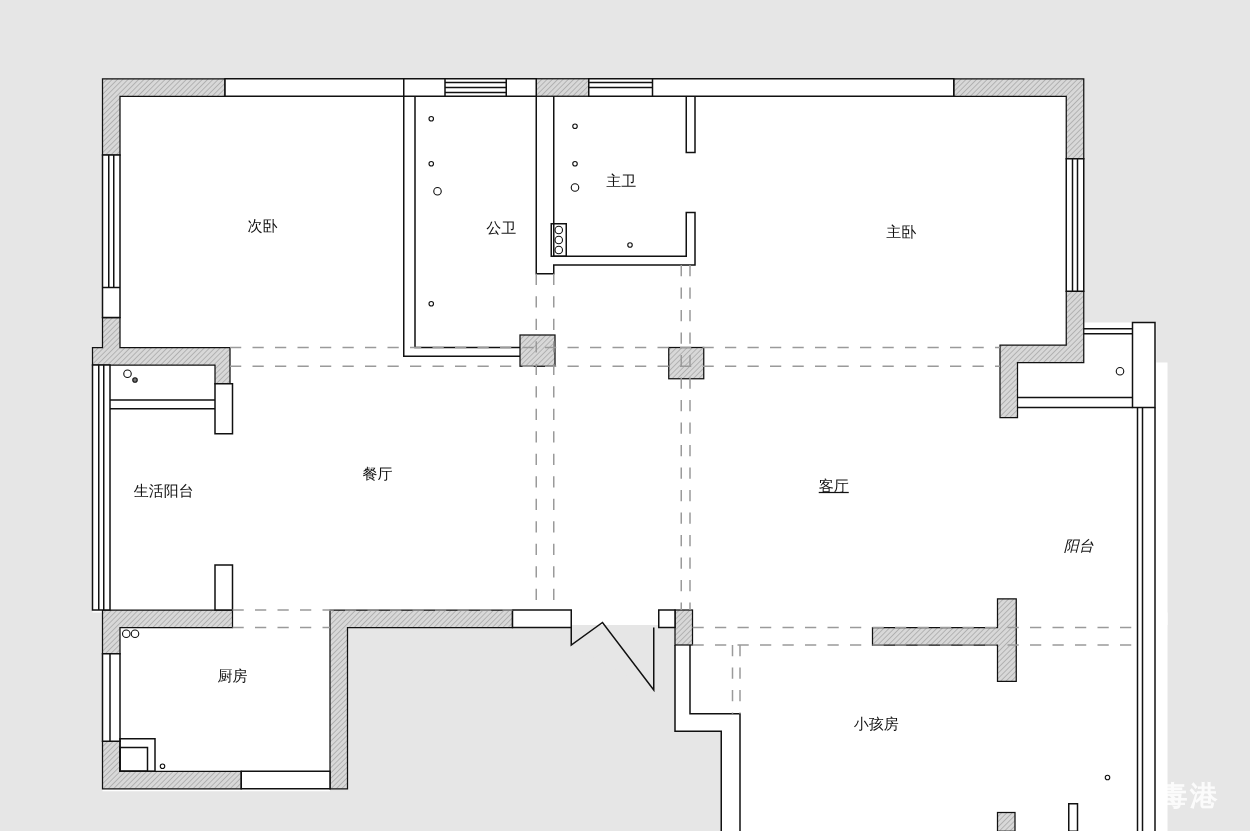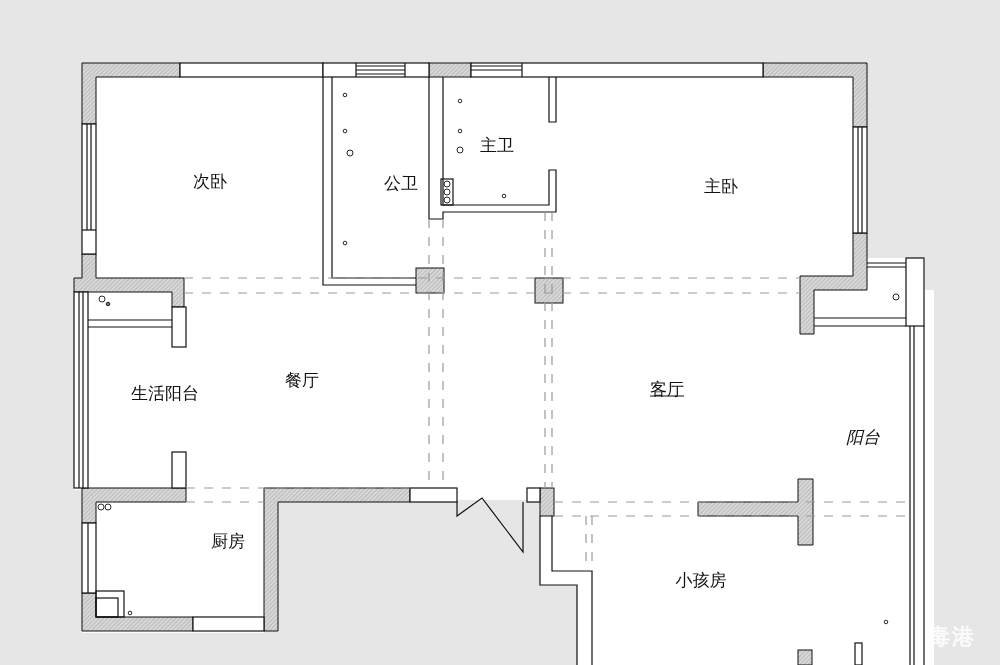--- a/index.html
+++ b/index.html
@@ -1,18 +1,18 @@
 <!DOCTYPE html>
 <html><head>
 <meta charset="utf-8">
 <style>
   html,body{margin:0;padding:0;}
   body{width:1000px;height:665px;background:#e6e6e6;overflow:hidden;position:relative;font-family:"DejaVu Sans",sans-serif;}
   svg{position:absolute;left:0;top:0;}
-  .lbl{position:absolute;font-size:17px;color:#111;white-space:nowrap;transform:translate(-50%,-50%);}
+  .lbl{position:absolute;font-size:12px;color:#111;white-space:nowrap;transform:translate(-50%,-50%);}
   .wm{position:absolute;font-size:22px;color:#ffffff;opacity:0.85;font-weight:bold;letter-spacing:2px;}
 </style>
 </head>
 <body>
 
 <svg width="1000" height="665" viewBox="0 0 1000 665">
   <defs>
     <pattern id="hatch" width="3" height="3" patternUnits="userSpaceOnUse" patternTransform="rotate(45)">
       <rect width="3" height="3" fill="#d8d8d8"></rect>
       <line x1="0" y1="0" x2="0" y2="3" stroke="#9c9c9c" stroke-width="1"></line>
@@ -149,20 +149,20 @@
     <circle cx="130" cy="613" r="1.8"></circle>
     <circle cx="896" cy="297" r="3"></circle>
     <circle cx="886" cy="622" r="1.8"></circle>
   </g>
 </svg>
 
 <div class="lbl" style="left:210px;top:181px;text-align:right;">次卧</div>
 <div class="lbl" style="left:386px;top:183px;margin-left:15px;">公卫</div>
 <div class="lbl" style="left:497px;top:145px;">主卫</div>
 <div class="lbl" style="left:721px;top:186px;">主卧</div>
-<div class="lbl" style="left:131px;top:393px;margin-left:34px;">生活阳台</div>
+<div class="lbl" style="left:131px;top:393px;">生活阳台</div>
 <div class="lbl" style="left:302px;top:380px;">餐厅</div>
 <div class="lbl" style="left:667px;top:389px;text-decoration:underline;">客厅</div>
 <div class="lbl" style="left:863px;top:437px;font-style:italic;">阳台</div>
-<div class="lbl" style="left:186px;top:541px;margin-left:42px;">厨房</div>
+<div class="lbl" style="left:186px;top:541px;">厨房</div>
 <div class="lbl" style="left:701px;top:580px;">小孩房</div>
 
 <div class="wm" style="left:928px;top:622px;">毒港</div>
 
 </body></html>

